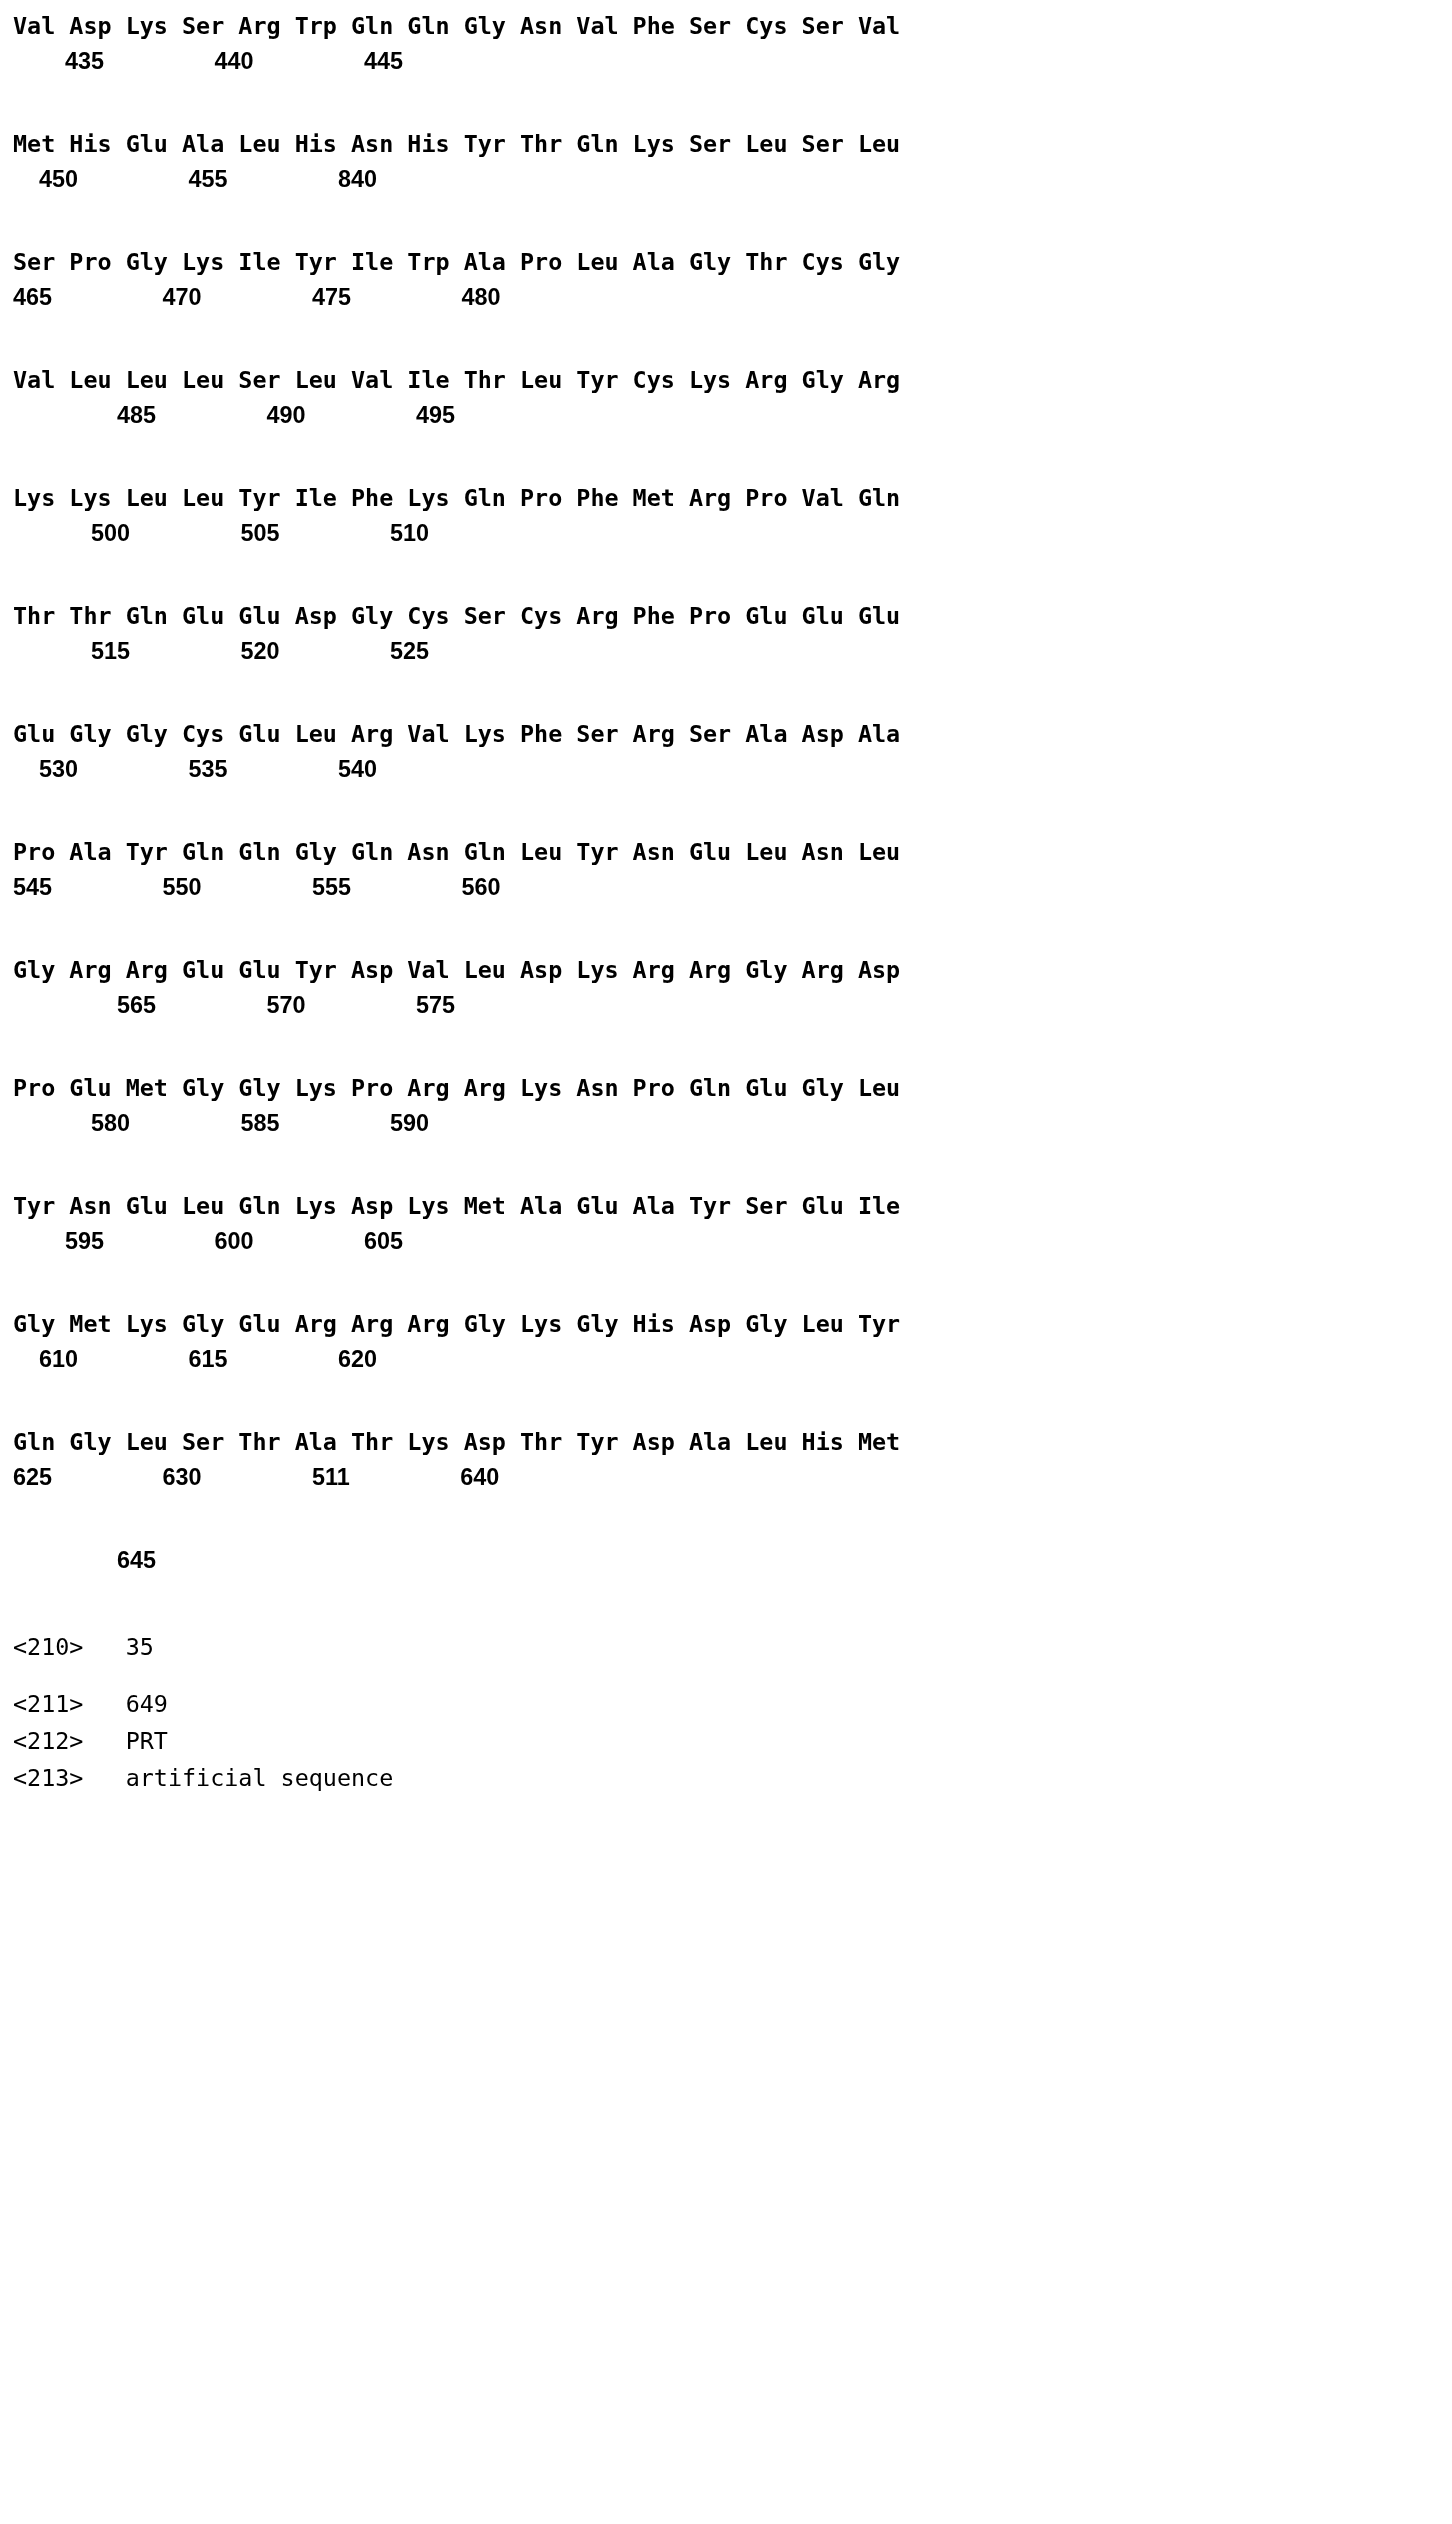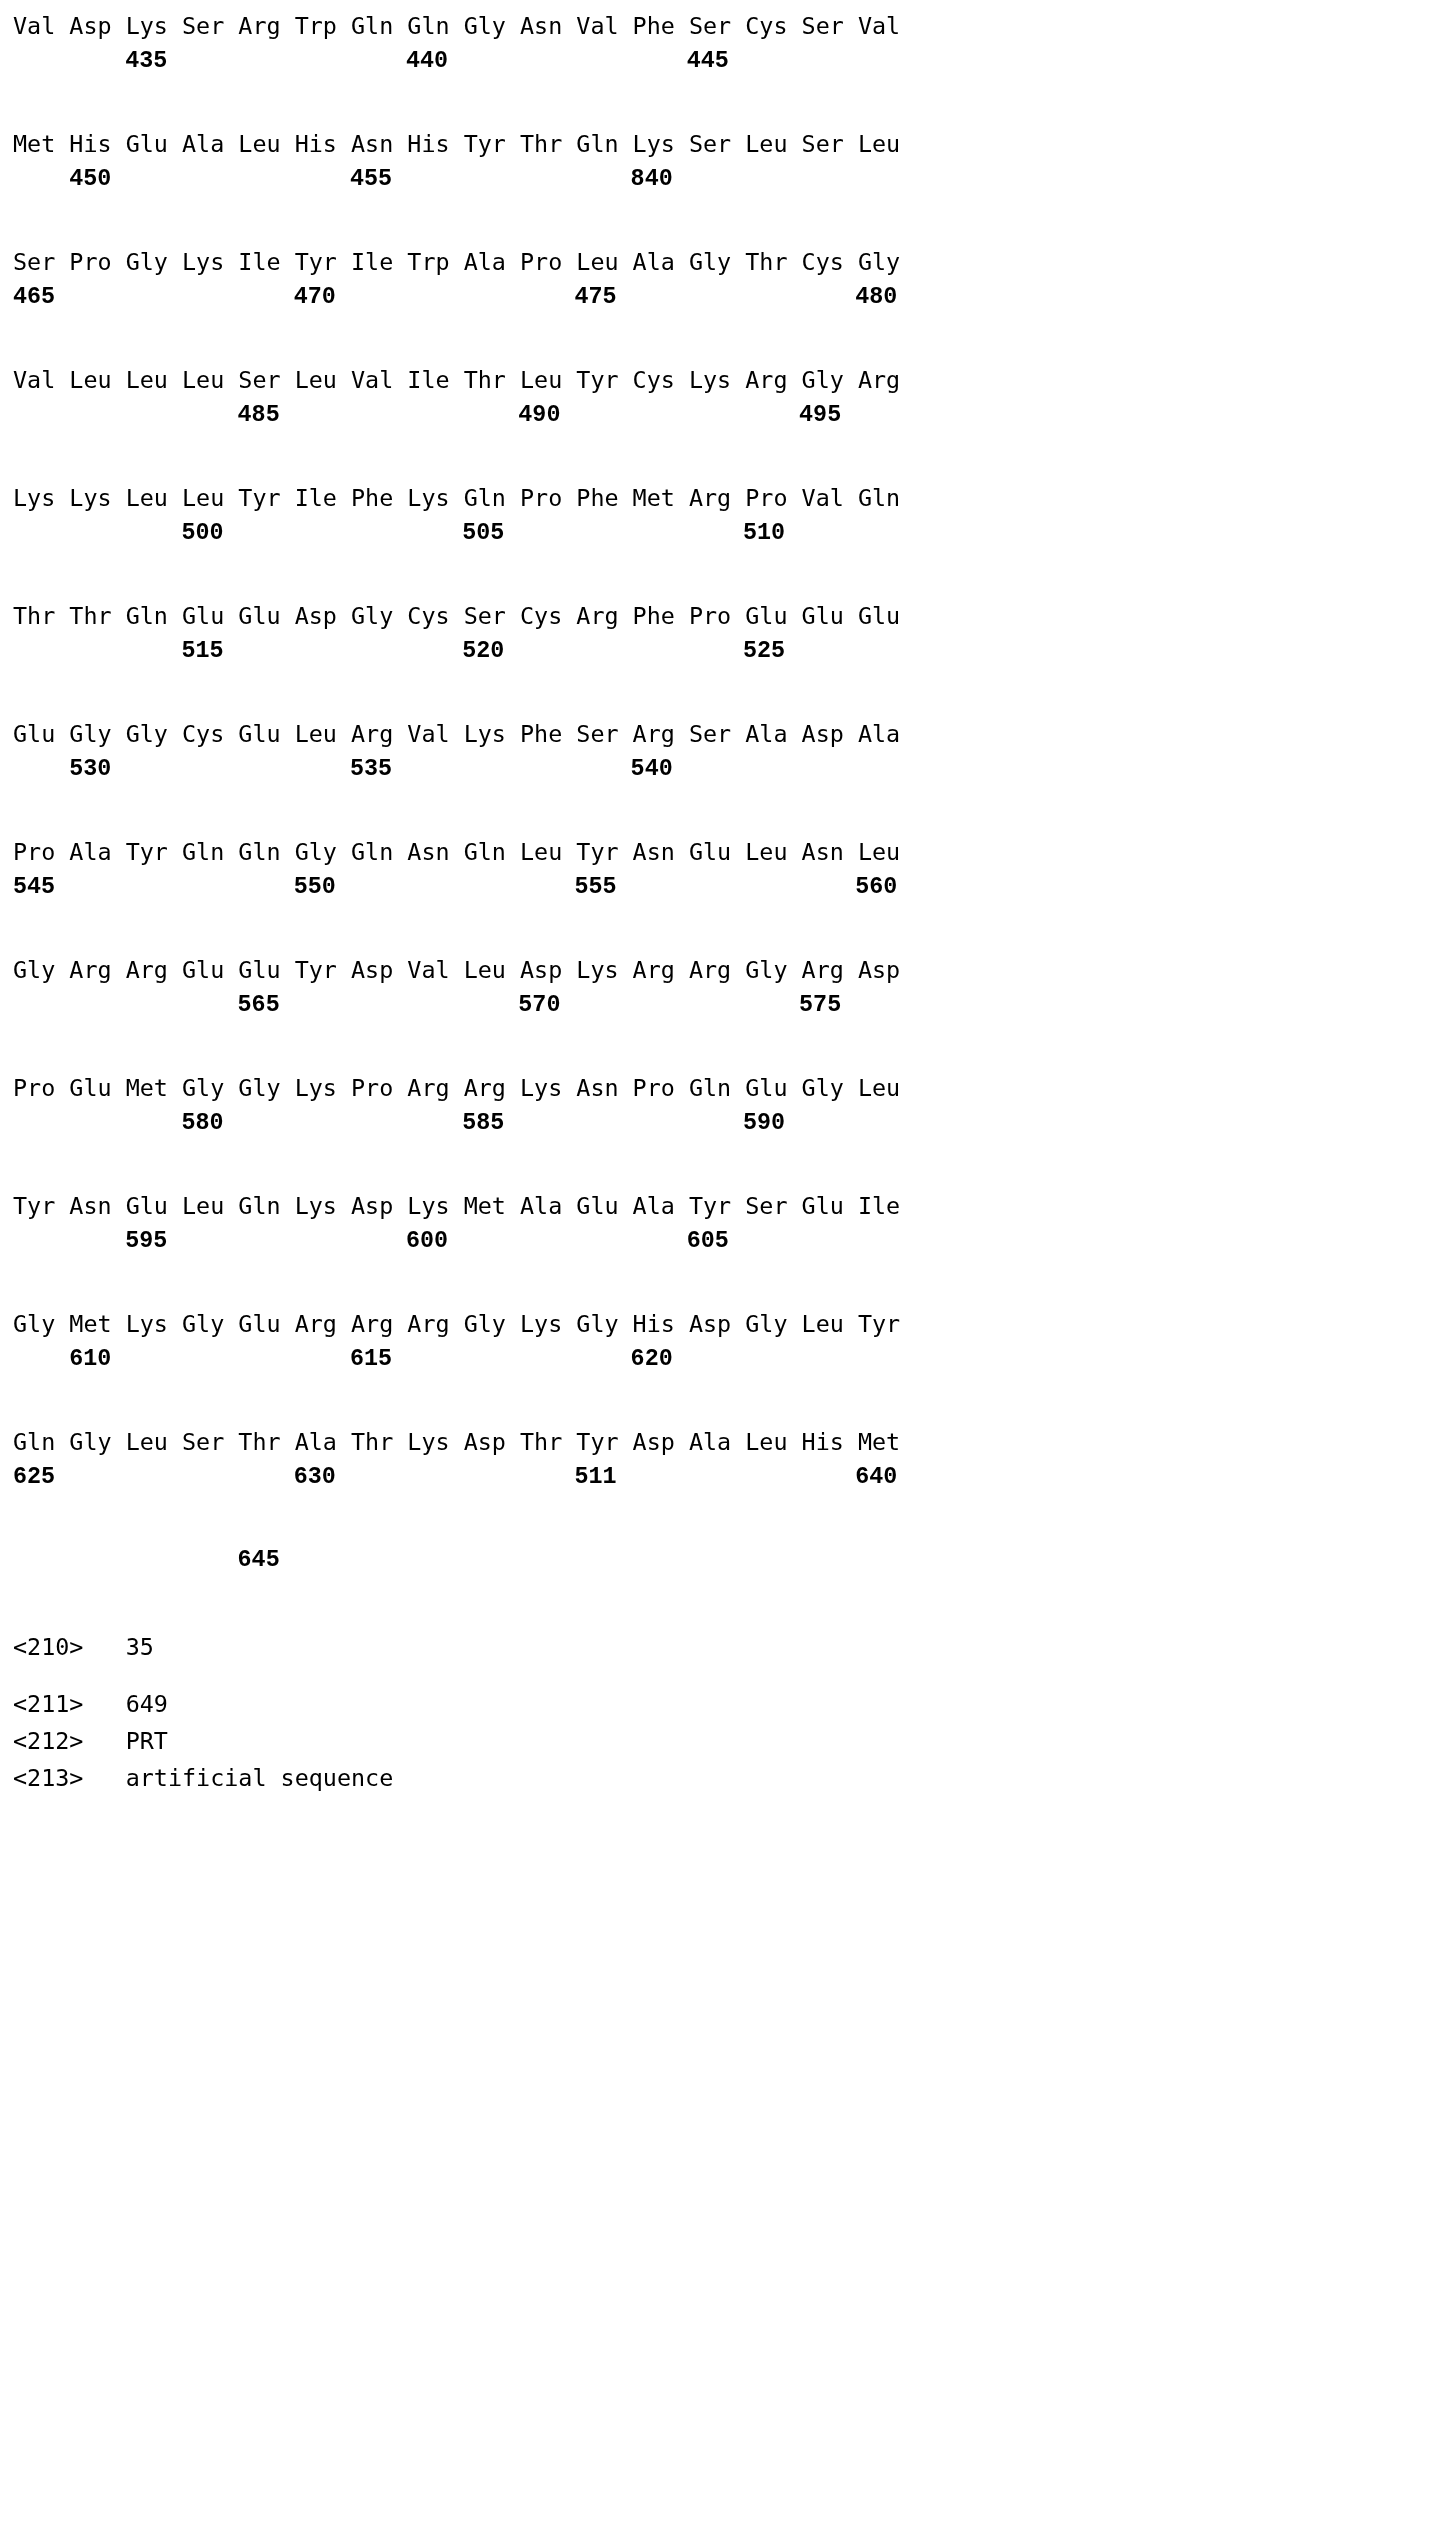--- a/index.html
+++ b/index.html
@@ -29,27 +29,27 @@
   
   .seq-block {
     margin: 0 0 48px 0;
   }
   .seq-row {
     white-space: pre;
     font-size: 23.4px;
     line-height: 35px;
     letter-spacing: 0px;
     font-family: "DejaVu Sans Mono", monospace;
-    font-weight: normal;
+    font-weight: bold;
   }
   .num-row {
     white-space: pre;
     font-size: 23.4px;
     line-height: 35px;
-    font-family: Liberation Mono, monospace;
+    font-family: Liberation Sans, sans-serif;
     font-weight: bold;
   }
   .meta-block {
     margin-top: 51px;
   }
   .meta-line {
     white-space: pre;
     font-size: 23.4px;
     line-height: 37px;
     font-family: "DejaVu Sans Mono", monospace;

